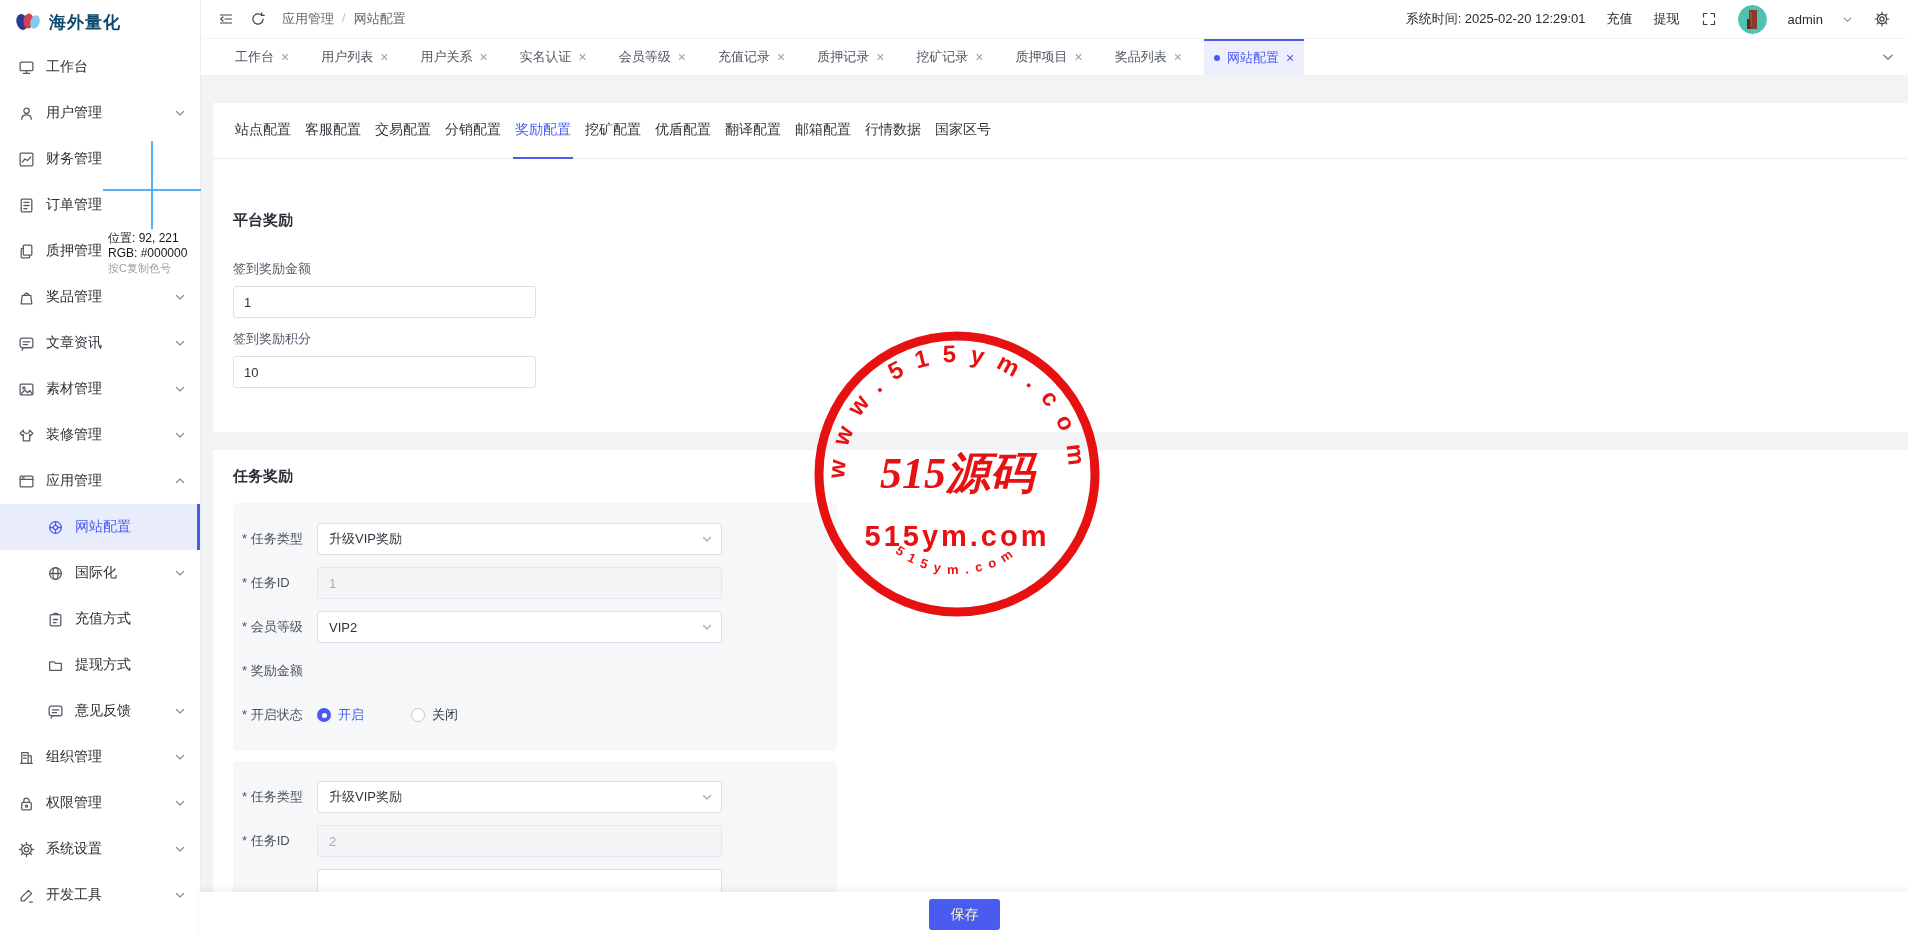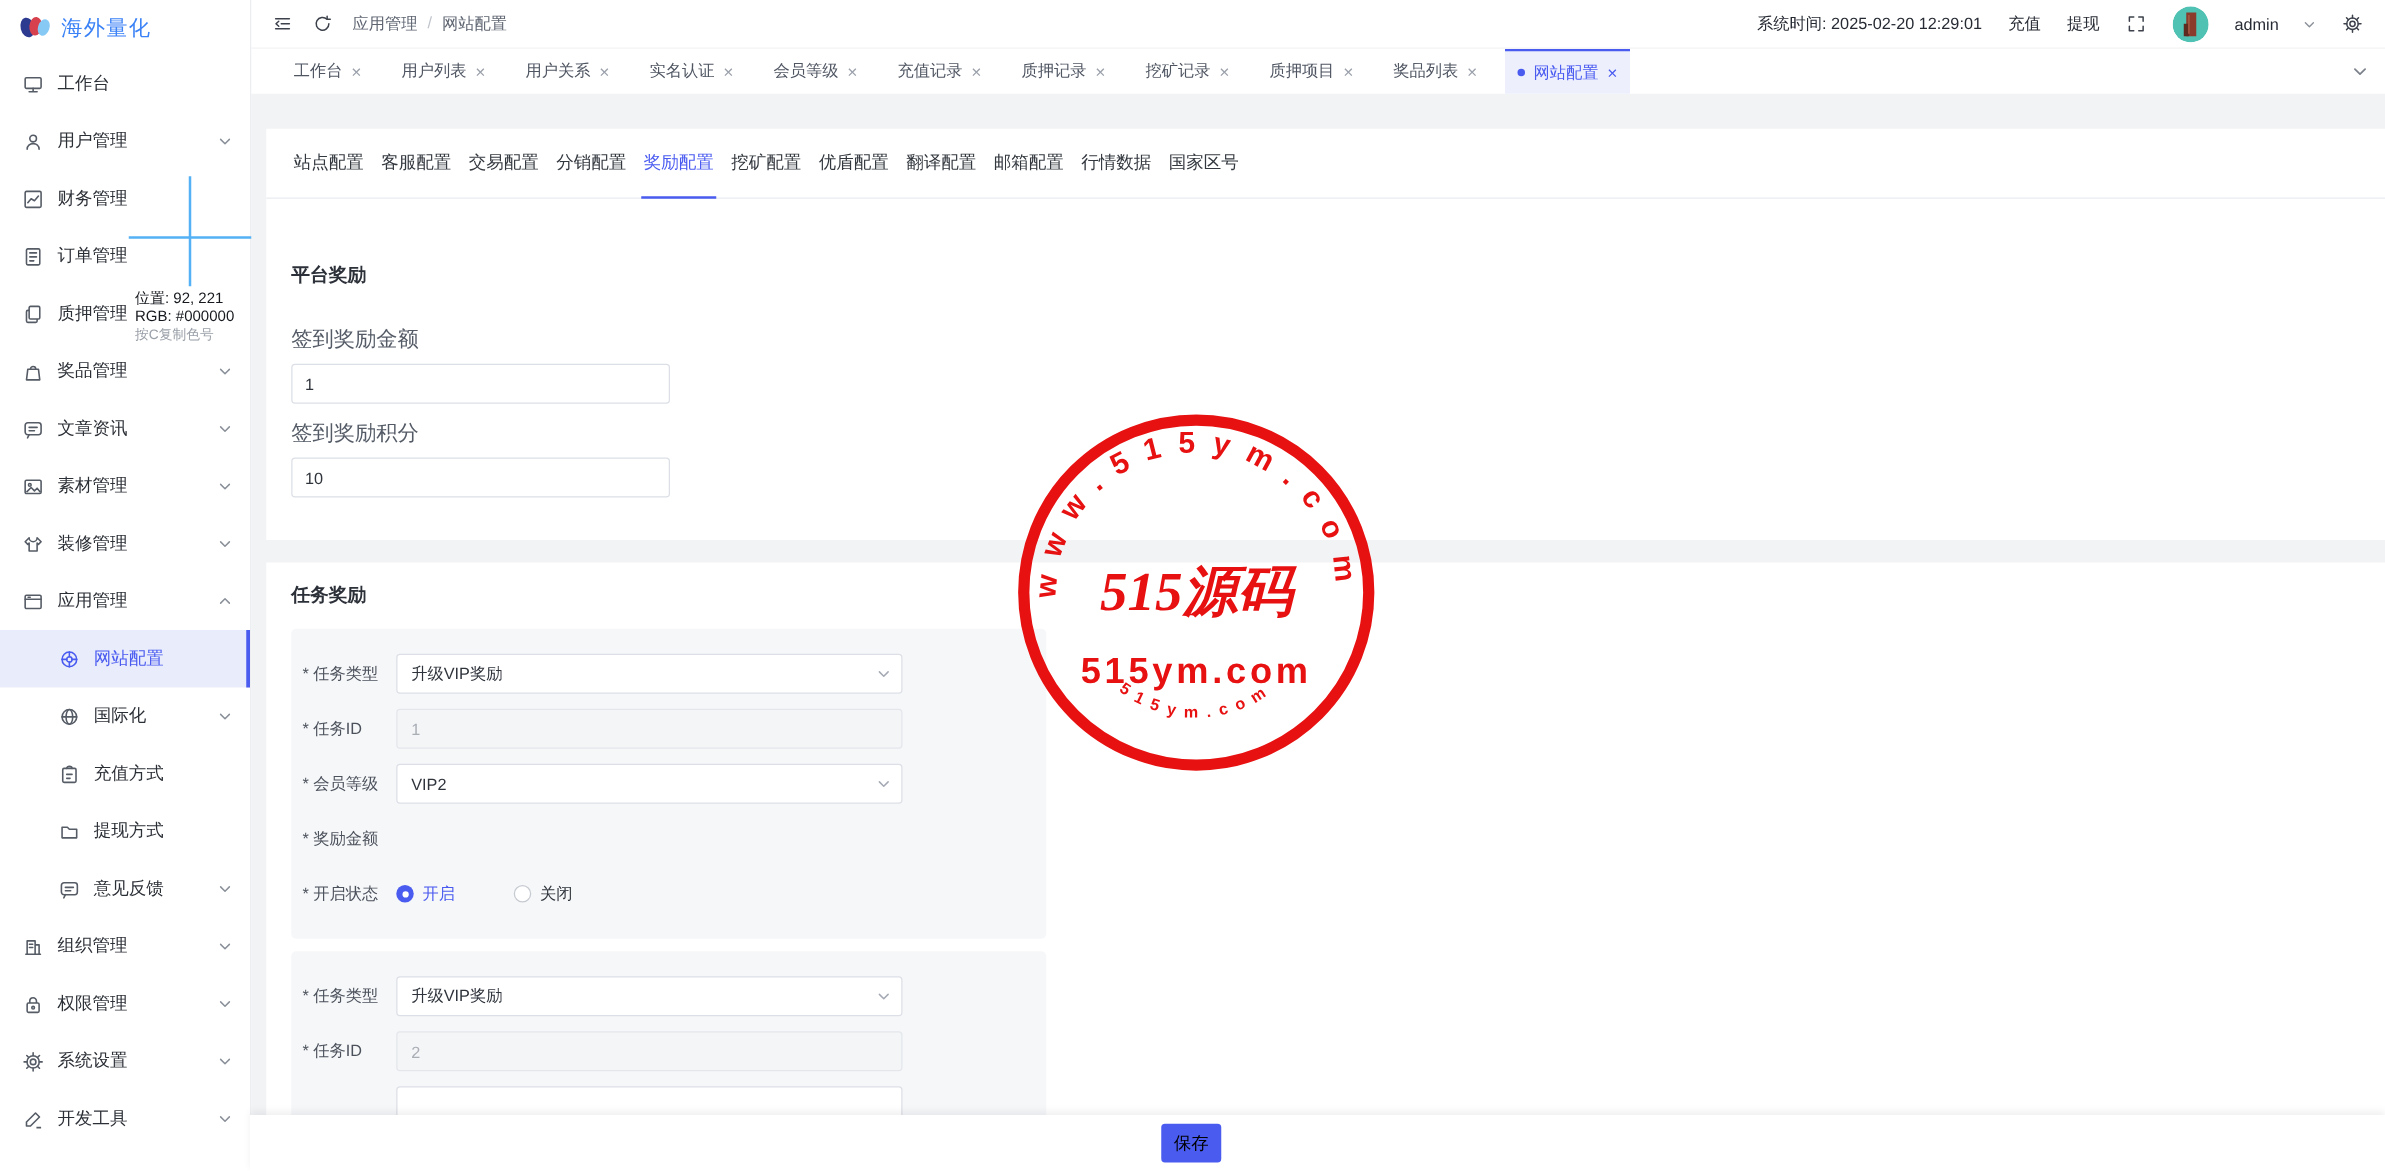--- a/index.html
+++ b/index.html
@@ -2,21 +2,21 @@
 <html><head>
 <meta charset="utf-8">
 <style>
   html,body{margin:0;padding:0;overflow:hidden}
   body{width:1908px;height:937px;position:relative;background:#f2f3f5;
        font-family:"Liberation Sans","DejaVu Sans",sans-serif;font-size:14px;color:#2b2f36}
   svg{display:block}
   
   .sidebar{position:absolute;left:0;top:0;bottom:0;width:200px;background:#fff;border-right:1px solid #eceef1;z-index:5}
   .logo{height:44px;display:flex;align-items:center;padding-left:15px;gap:8px}
-  .logo-text{font-size:17px;font-weight:normal;color:#3b82f6;letter-spacing:1px}
+  .logo-text{font-size:17px;font-weight:bold;color:#0c4a6e;letter-spacing:1px}
   .s-item{height:46px;display:flex;align-items:center;padding:0 14px 0 18px;font-size:14px;color:#2b2f36;cursor:pointer;position:relative}
   .s-item .si{width:17px;height:17px;margin-right:11px;flex:none;color:#565c66}
   .s-arr{width:12px;height:12px;margin-left:auto;color:#8a9099;flex:none}
   .s-sub{padding-left:47px}
   .s-item.active{background:#e9ecfb;color:#4a5bf0}
   .s-item.active .si{color:#4a5bf0}
   .s-item.active::after{content:"";position:absolute;right:0;top:0;bottom:0;width:3px;background:#4a5bf0}
   
   .topbar{position:absolute;left:200px;right:0;top:0;height:39px;background:#fff;display:flex;align-items:center;padding:0 18px;box-sizing:border-box;border-bottom:1px solid #f3f4f6;z-index:4}
   .tb-left{display:flex;align-items:center;gap:16px}
@@ -40,21 +40,21 @@
   .main{position:absolute;left:200px;right:0;top:75px;bottom:0;background:#f2f3f5;overflow:hidden}
   .card{position:absolute;left:13px;right:0;background:#fff}
   .card1{top:28px;height:329px}
   .card2{top:375px;bottom:0}
   .cfg-tabs{display:flex;gap:10px;padding-left:20px;height:55px;align-items:stretch;border-bottom:1px solid #e9ebef}
   .cfg-tab{display:flex;align-items:center;font-size:14px;color:#33383f;cursor:pointer;border-bottom:2px solid transparent;margin-bottom:-1px;padding:0 2px}
   .cfg-tab.active{color:#4a5bf0;border-bottom-color:#4a5bf0}
   .sec-title{font-size:15px;font-weight:700;color:#2c3038}
   .card1 .sec-title{margin:52px 0 0 20px}
   .card2 .sec-title{margin:17px 0 0 20px}
-  .f-label{font-size:17px;color:#545b66}
+  .f-label{font-size:13px;color:#545b66}
   .card1 .f-label{margin:30px 0 0 20px}
   .card1 .f-label.second{margin-top:12px}
   .inp{width:303px;height:32px;border:1px solid #dcdfe6;border-radius:3px;background:#fff;padding:0 10px;font-size:13px;color:#30343c;box-sizing:border-box;outline:none;font-family:inherit}
   .card1 .inp{margin:8px 0 0 20px;display:block}
   
   .group{width:604px;background:#f6f7f9;border-radius:4px;margin:17px 0 0 20px;padding:20px 0;box-sizing:border-box}
   .group.g2{margin-top:10px}
   .g-row{display:flex;align-items:center;height:32px;margin-bottom:12px}
   .g-row:last-child{margin-bottom:0}
   .g-label{width:75px;margin-left:9px;font-size:13px;color:#4c525c;flex:none;white-space:nowrap}
@@ -66,21 +66,21 @@
   .radios{display:flex;align-items:center;gap:47px}
   .radio-opt{display:flex;align-items:center;gap:7px;cursor:pointer;font-size:13px}
   .rdot{width:14px;height:14px;border-radius:50%;box-sizing:border-box;position:relative}
   .rdot.on{background:#4a5bf0}
   .rdot.on::after{content:"";position:absolute;left:4.5px;top:4.5px;width:5px;height:5px;border-radius:50%;background:#fff}
   .rdot.off{border:1px solid #c6cad1;background:#fff}
   .r-on{color:#4a5bf0}
   .r-off{color:#2f343c}
   
   .savebar{position:absolute;left:200px;right:0;bottom:0;height:45px;background:#fff;box-shadow:0 -3px 6px rgba(15,23,42,.06);z-index:8}
-  .save-btn{position:absolute;left:729px;top:7px;width:48px;height:31px;background:#4a5bf0;border:none;border-radius:3px;color:#000000;font-size:14px;cursor:pointer;font-family:Liberation Serif, serif}
+  .save-btn{position:absolute;left:729px;top:7px;width:71px;height:31px;background:#4a5bf0;border:none;border-radius:3px;color:#fef9c3;font-size:14px;cursor:pointer;font-family:Liberation Serif, serif}
   
   .stamp{position:absolute;left:807px;top:324px;width:300px;height:300px;z-index:9;pointer-events:none;opacity:.93}
   
   .ch-v{position:absolute;left:151px;top:141px;width:2px;height:88px;background:#55b1f5;z-index:20;pointer-events:none}
   .ch-h{position:absolute;left:103px;top:189px;width:98px;height:2px;background:#55b1f5;z-index:20;pointer-events:none}
   .picker-tip{position:absolute;left:108px;top:231px;z-index:21;pointer-events:none;line-height:15px;font-size:12px;color:#15181d;white-space:nowrap}
   .picker-tip .hint{font-size:11px;color:#9aa0a8}
 </style>
 </head>
 <body>

